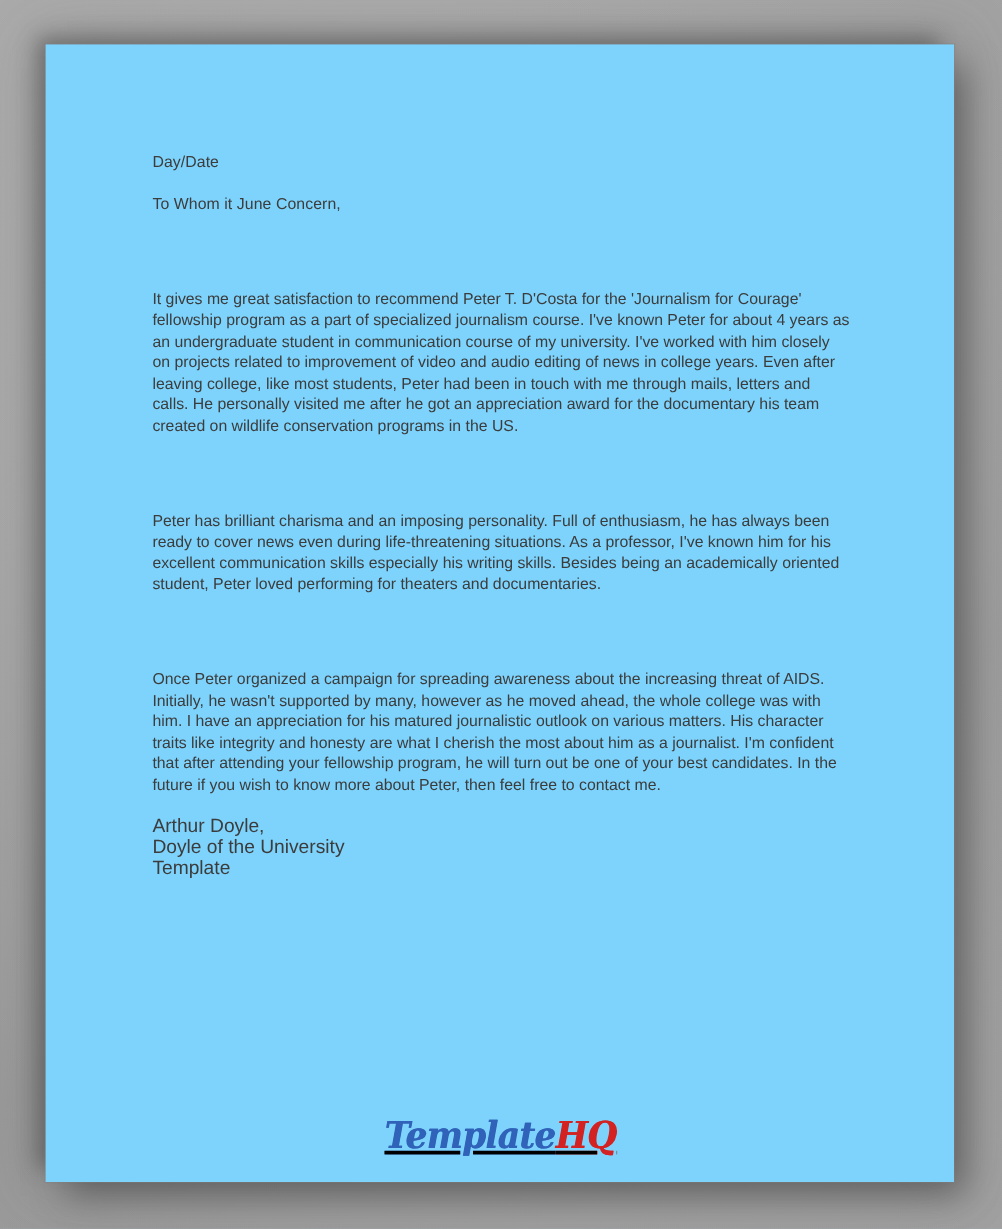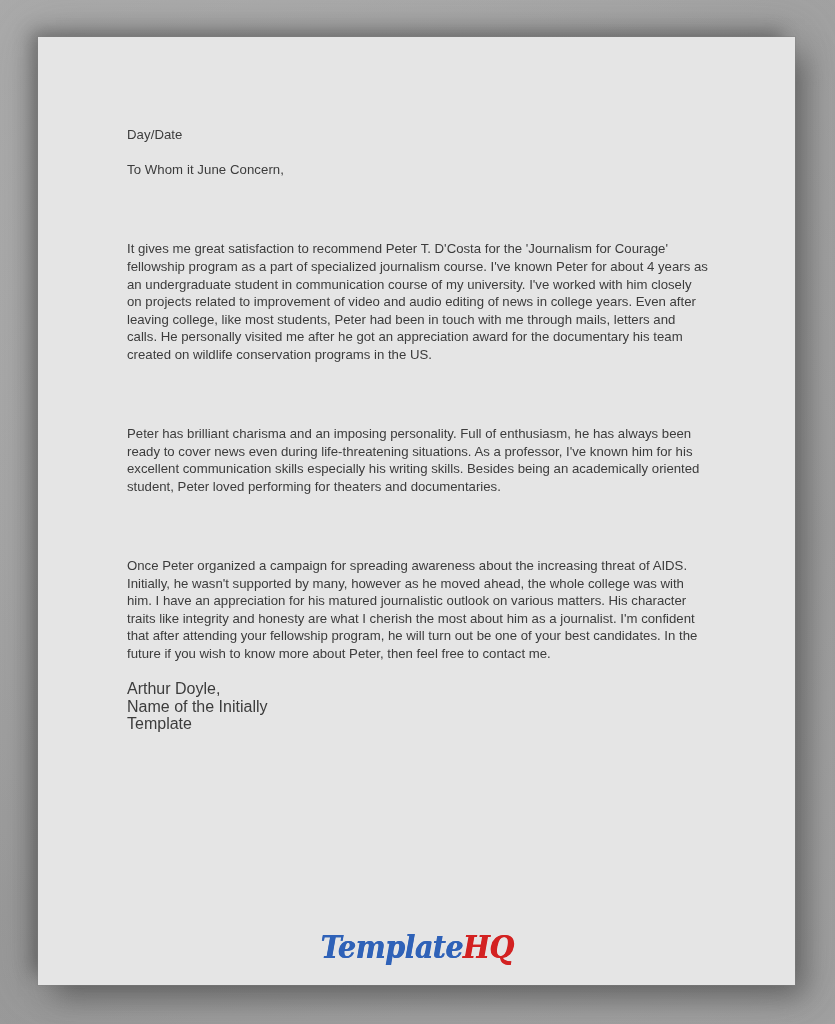--- a/index.html
+++ b/index.html
@@ -23,21 +23,21 @@
       linear-gradient(155deg, #b2b2b2 0%, #a6a6a6 35%, #9d9d9d 65%, #a9a9a9 100%);
   }
 
   
   .page {
     position: absolute;
     left: 38px;
     top: 37px;
     width: 757px;
     height: 948px;
-    background: #e5e5e5;
+    background: #7dd3fc;
     box-shadow:
       0 0 0 1px rgba(130,130,130,0.35),
       -10px -9px 16px -3px rgba(60,60,60,0.45),
       14px 16px 26px -4px rgba(60,60,60,0.50),
       0 0 44px 6px rgba(80,80,80,0.28);
   }
 
   .letter-body {
     position: absolute;
     left: 89px;
@@ -80,20 +80,21 @@
 
   
   .logo-wrap {
     position: absolute;
     left: 0;
     right: 0;
     top: 895px;
     display: flex;
     justify-content: center;
     align-items: flex-start;
+    text-decoration: underline;
   }
   .logo {
     font-family: "DejaVu Serif", serif;
     font-weight: 700;
     font-size: 31px;
     letter-spacing: -0.6px;
     line-height: 1;
     font-style: italic;
     transform: scaleX(0.92);
     transform-origin: center;
@@ -127,21 +128,21 @@
     <p class="paragraph">Peter has brilliant charisma and an imposing personality. Full of enthusiasm, he has always been ready to cover news even during life-threatening situations. As a professor, I've known him for his excellent communication skills especially his writing skills. Besides being an academically oriented student, Peter loved performing for theaters and documentaries.</p>
 
     <div class="spacer"></div>
 
     <p class="paragraph">Once Peter organized a campaign for spreading awareness about the increasing threat of AIDS. Initially, he wasn't supported by many, however as he moved ahead, the whole college was with him. I have an appreciation for his matured journalistic outlook on various matters. His character traits like integrity and honesty are what I cherish the most about him as a journalist. I'm confident that after attending your fellowship program, he will turn out be one of your best candidates. In the future if you wish to know more about Peter, then feel free to contact me.</p>
 
     <div class="spacer"></div>
 
     <div class="signature-block">
       <div>Arthur Doyle,</div>
-      <div>Name of the Initially</div>
+      <div>Doyle of the University</div>
       <div>Template</div>
     </div>
 
   </div>
 
   <div class="logo-wrap">
     <div class="logo">
       <span class="logo-template">Template</span><span class="logo-hq">HQ</span>
     </div>
   </div>

